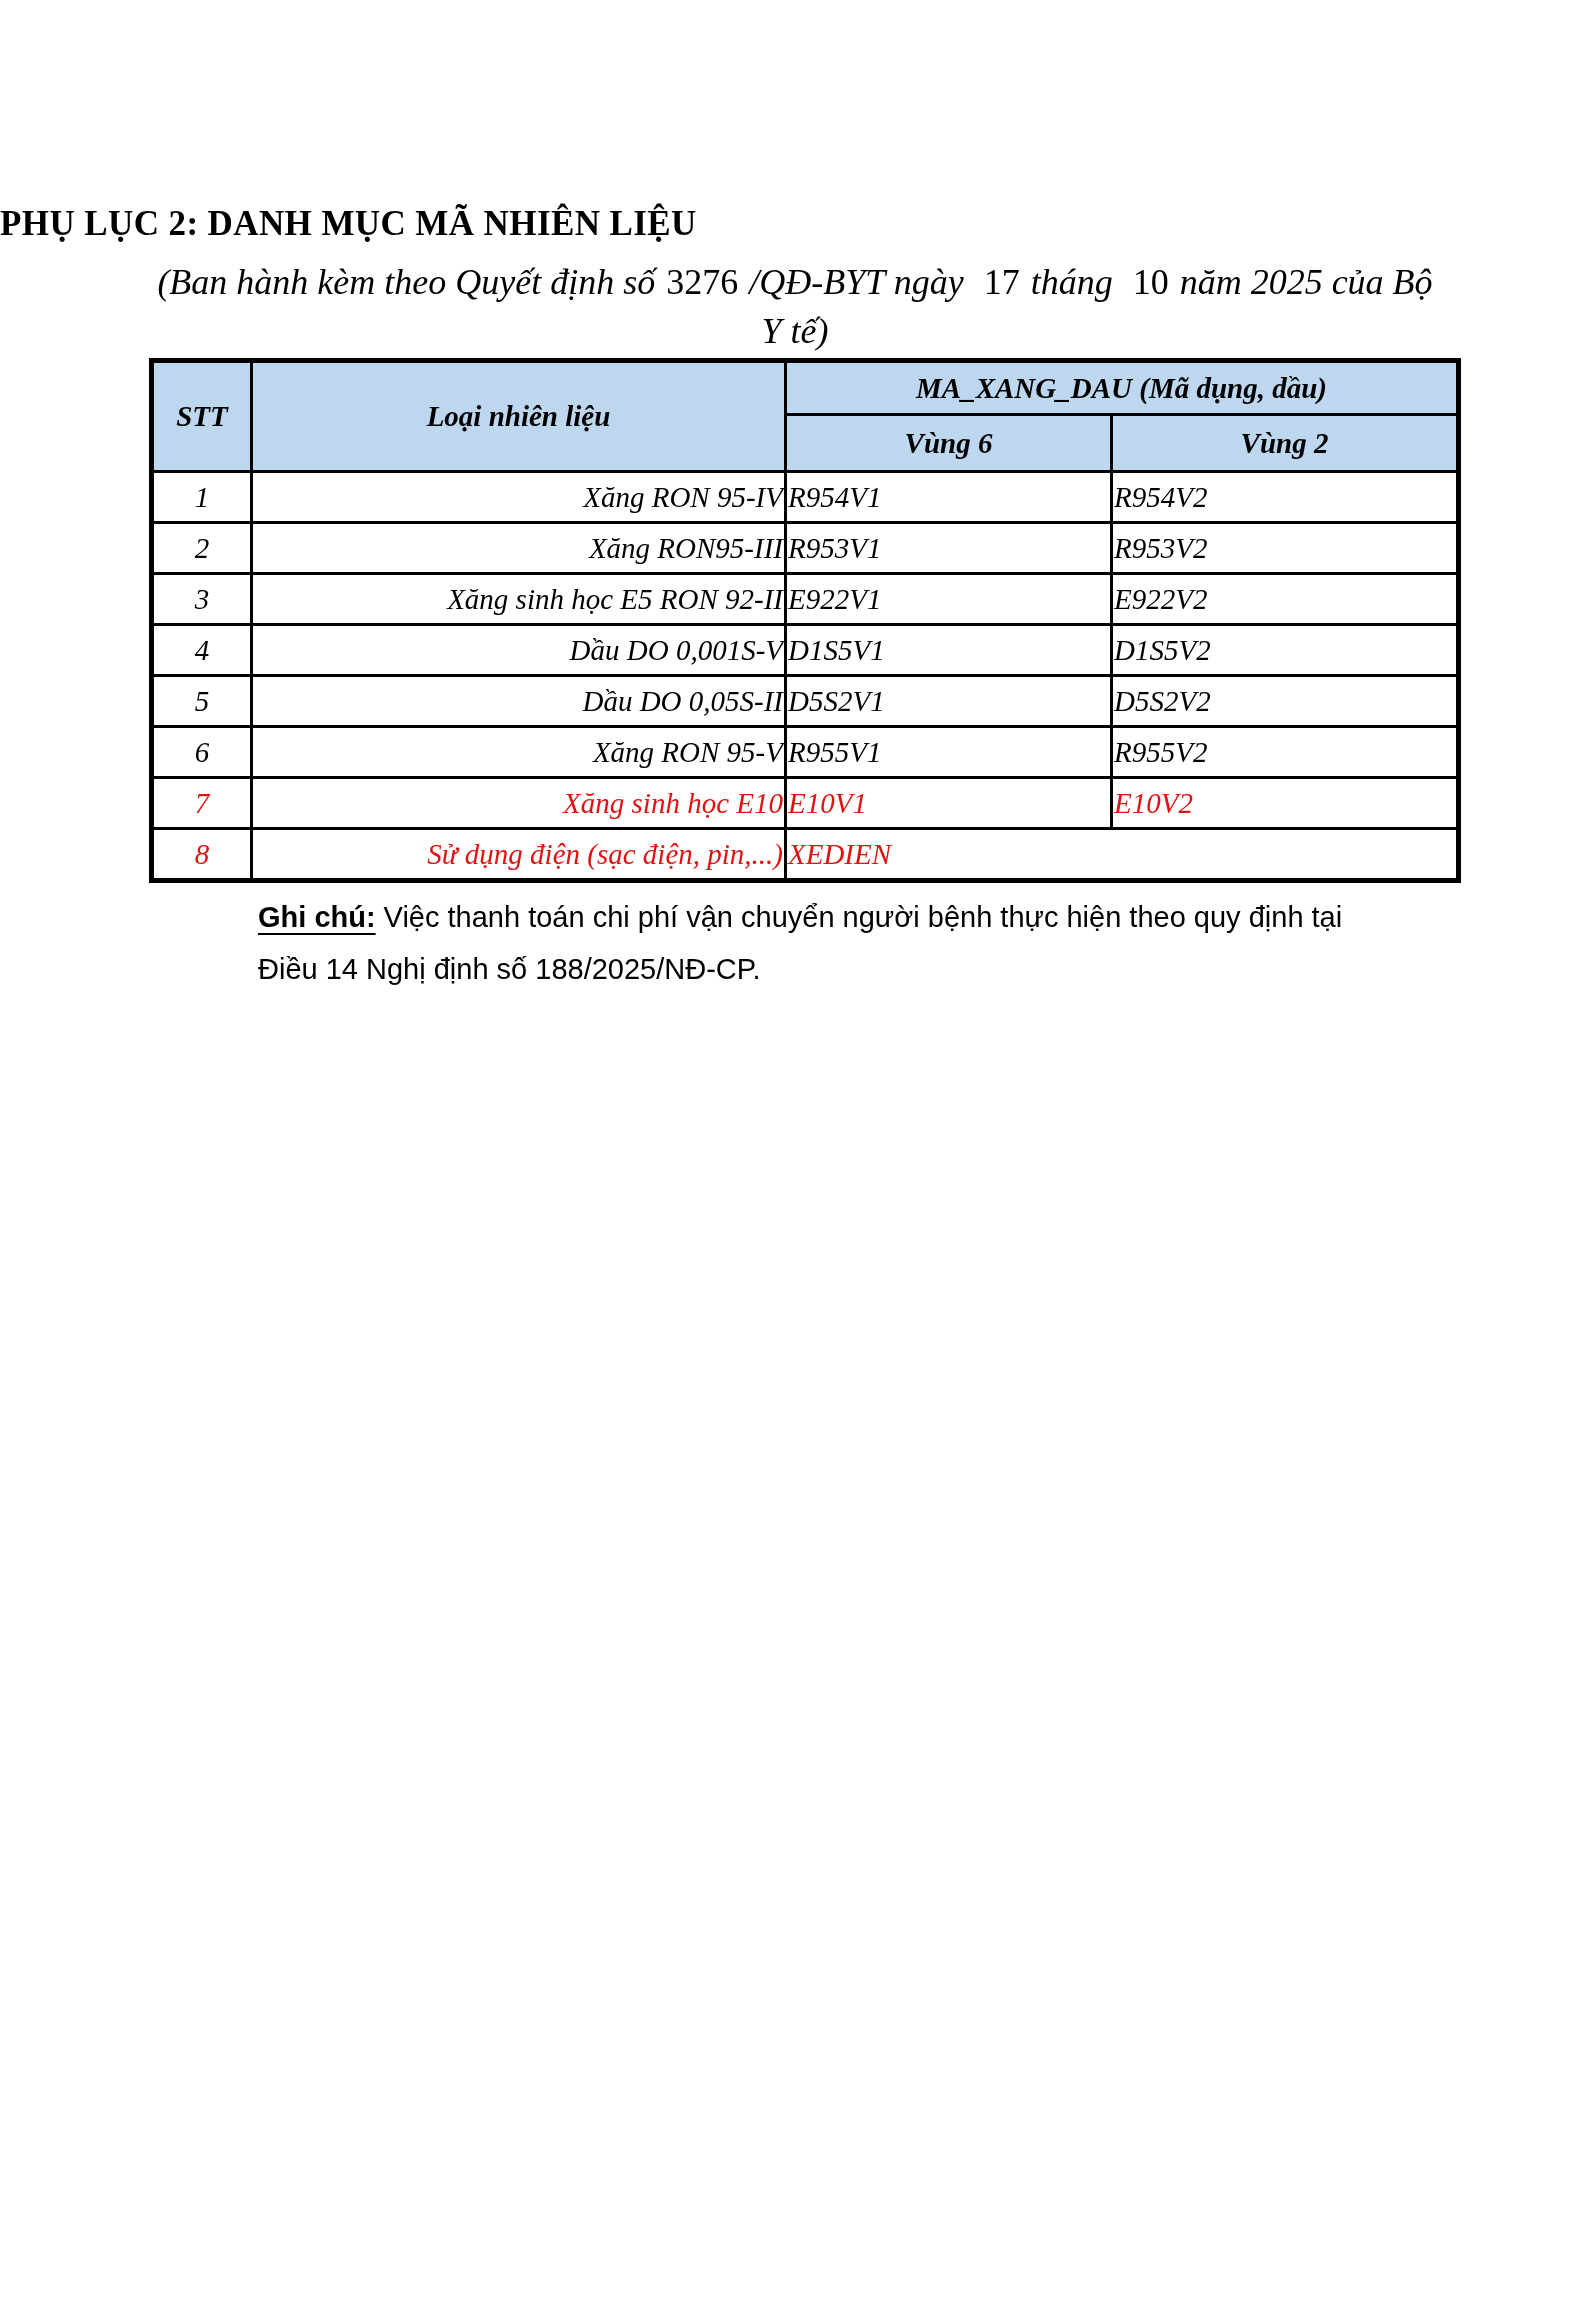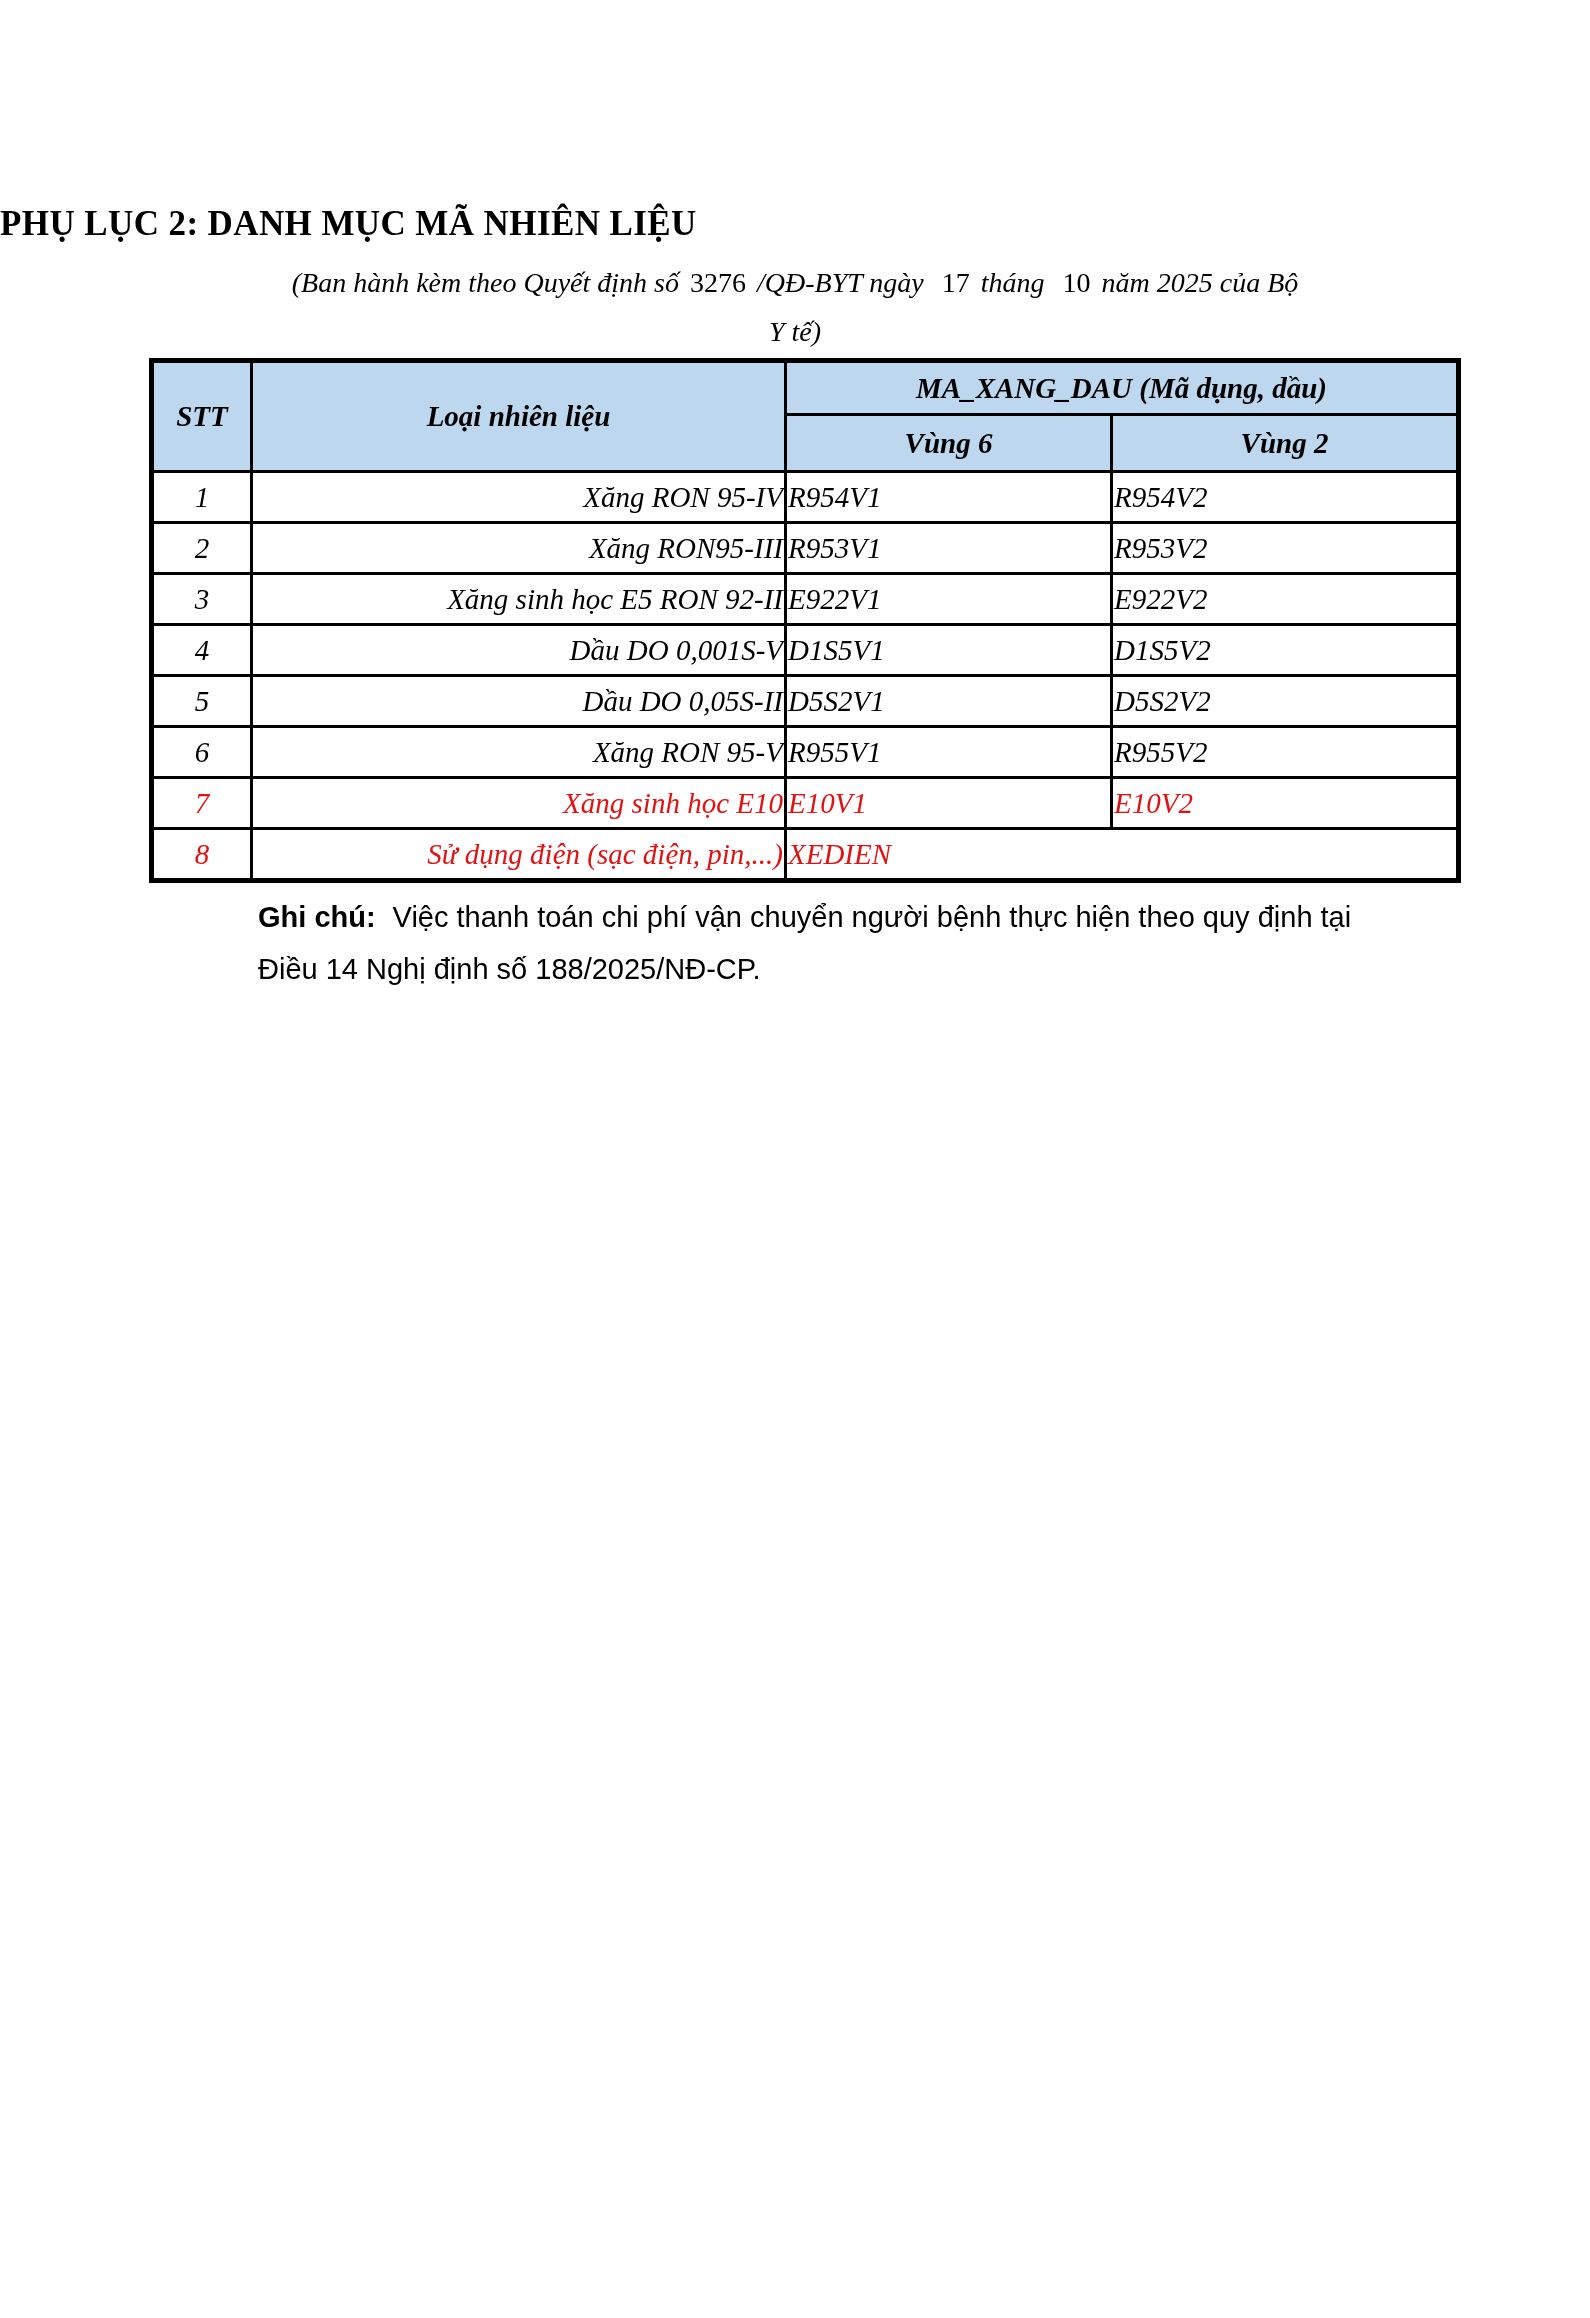--- a/index.html
+++ b/index.html
@@ -11,21 +11,21 @@
   body{
     width:1590px;height:2319px;background:#ffffff;position:relative;
     font-family:"Liberation Serif", serif;color:#000;
   }
   .title{
     position:absolute;top:204px;left:0;width:1590px;text-align:left;
     font-weight:bold;font-size:35px;letter-spacing:0.4px;
   }
   .subtitle{
     position:absolute;top:258px;left:0;width:1590px;text-align:center;
-    font-size:28px;font-style:italic;line-height:49px;
+    font-size:36px;font-style:italic;line-height:49px;
   }
   .subtitle .filled{
     font-style:normal;display:inline-block;padding:0 11px;
   }
   table.fuel{
     position:absolute;top:358px;left:149px;width:1307px;
     border-collapse:collapse;table-layout:fixed;background:#fff;
     border:5.6px solid var(--border-c);
     font-style:italic;
   }
@@ -41,23 +41,23 @@
   table.fuel tbody td{height:46px;background:#fff;}
   td.c-stt{text-align:center;}
   td.c-fuel{text-align:right;padding-left:6.4px;}
   td.c-code{text-align:left;}
   tr.red td{color:var(--red);}
   .note{
     position:absolute;top:891px;left:258px;width:1169px;
     font-family:"Liberation Sans", sans-serif;font-size:29px;line-height:52px;
   }
   .note-label{
-    font-weight:bold;
+    font-weight:bold;text-decoration:underline;
     text-decoration-thickness:2.4px;text-underline-offset:6.4px;
-    margin-right:17px;
+    margin-right:8px;
   }
 </style>
 </head>
 <body>
 
 <div class="page">
 
   <div class="title">PHỤ LỤC 2: DANH MỤC MÃ NHIÊN LIỆU</div>
 
   <div class="subtitle">

